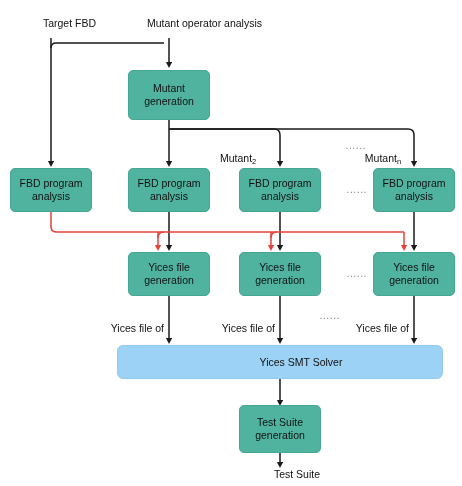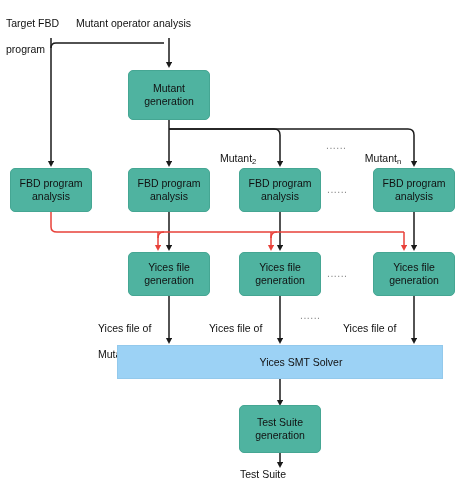--- a/index.html
+++ b/index.html
@@ -29,28 +29,28 @@
     font-size: 10.5px;
     border-radius: 5px;
   }
   .node.proc {
     background: #4FB3A0;
     border: 1px solid #45a693;
   }
   .node.solver {
     background: #9CD2F5;
     border: 1px solid #93c9ec;
-    border-radius: 0;
+    border-radius: 6px;
     padding-left: 42px;
   }
   .label {
     position: absolute;
     font-size: 10.5px;
     color: #111111;
-    text-align: left;
+    text-align: right;
     line-height: 1.25;
     white-space: pre-line;
   }
   .label.dots {
     color: #8a8a8a;
     letter-spacing: 0.5px;
   }
   svg.edges {
     position: absolute;
     left: 0;
@@ -112,21 +112,20 @@
       <path d="M158,232 L158,249" marker-end="url(#arrowRed)"></path>
       <path d="M164,232 Q158,232 158,238"></path>
       <path d="M271,232 L271,249" marker-end="url(#arrowRed)"></path>
       <path d="M277,232 Q271,232 271,238"></path>
       <path d="M404,232 L404,249" marker-end="url(#arrowRed)"></path>
     </g>
   </svg>
 
   <div class="label" style="left:6px; top:4px; width:90px;">
     <div>Target FBD</div>
-    <div>program</div>
   </div>
 
   <div class="label" style="left:76px; top:4px; width:186px;">
     <div>Mutant operator analysis</div>
   </div>
 
   <div class="node proc" style="left:128px; top:70px; width:82px; height:50px;">
     <div>
       <div>Mutant</div>
       <div>generation</div>

